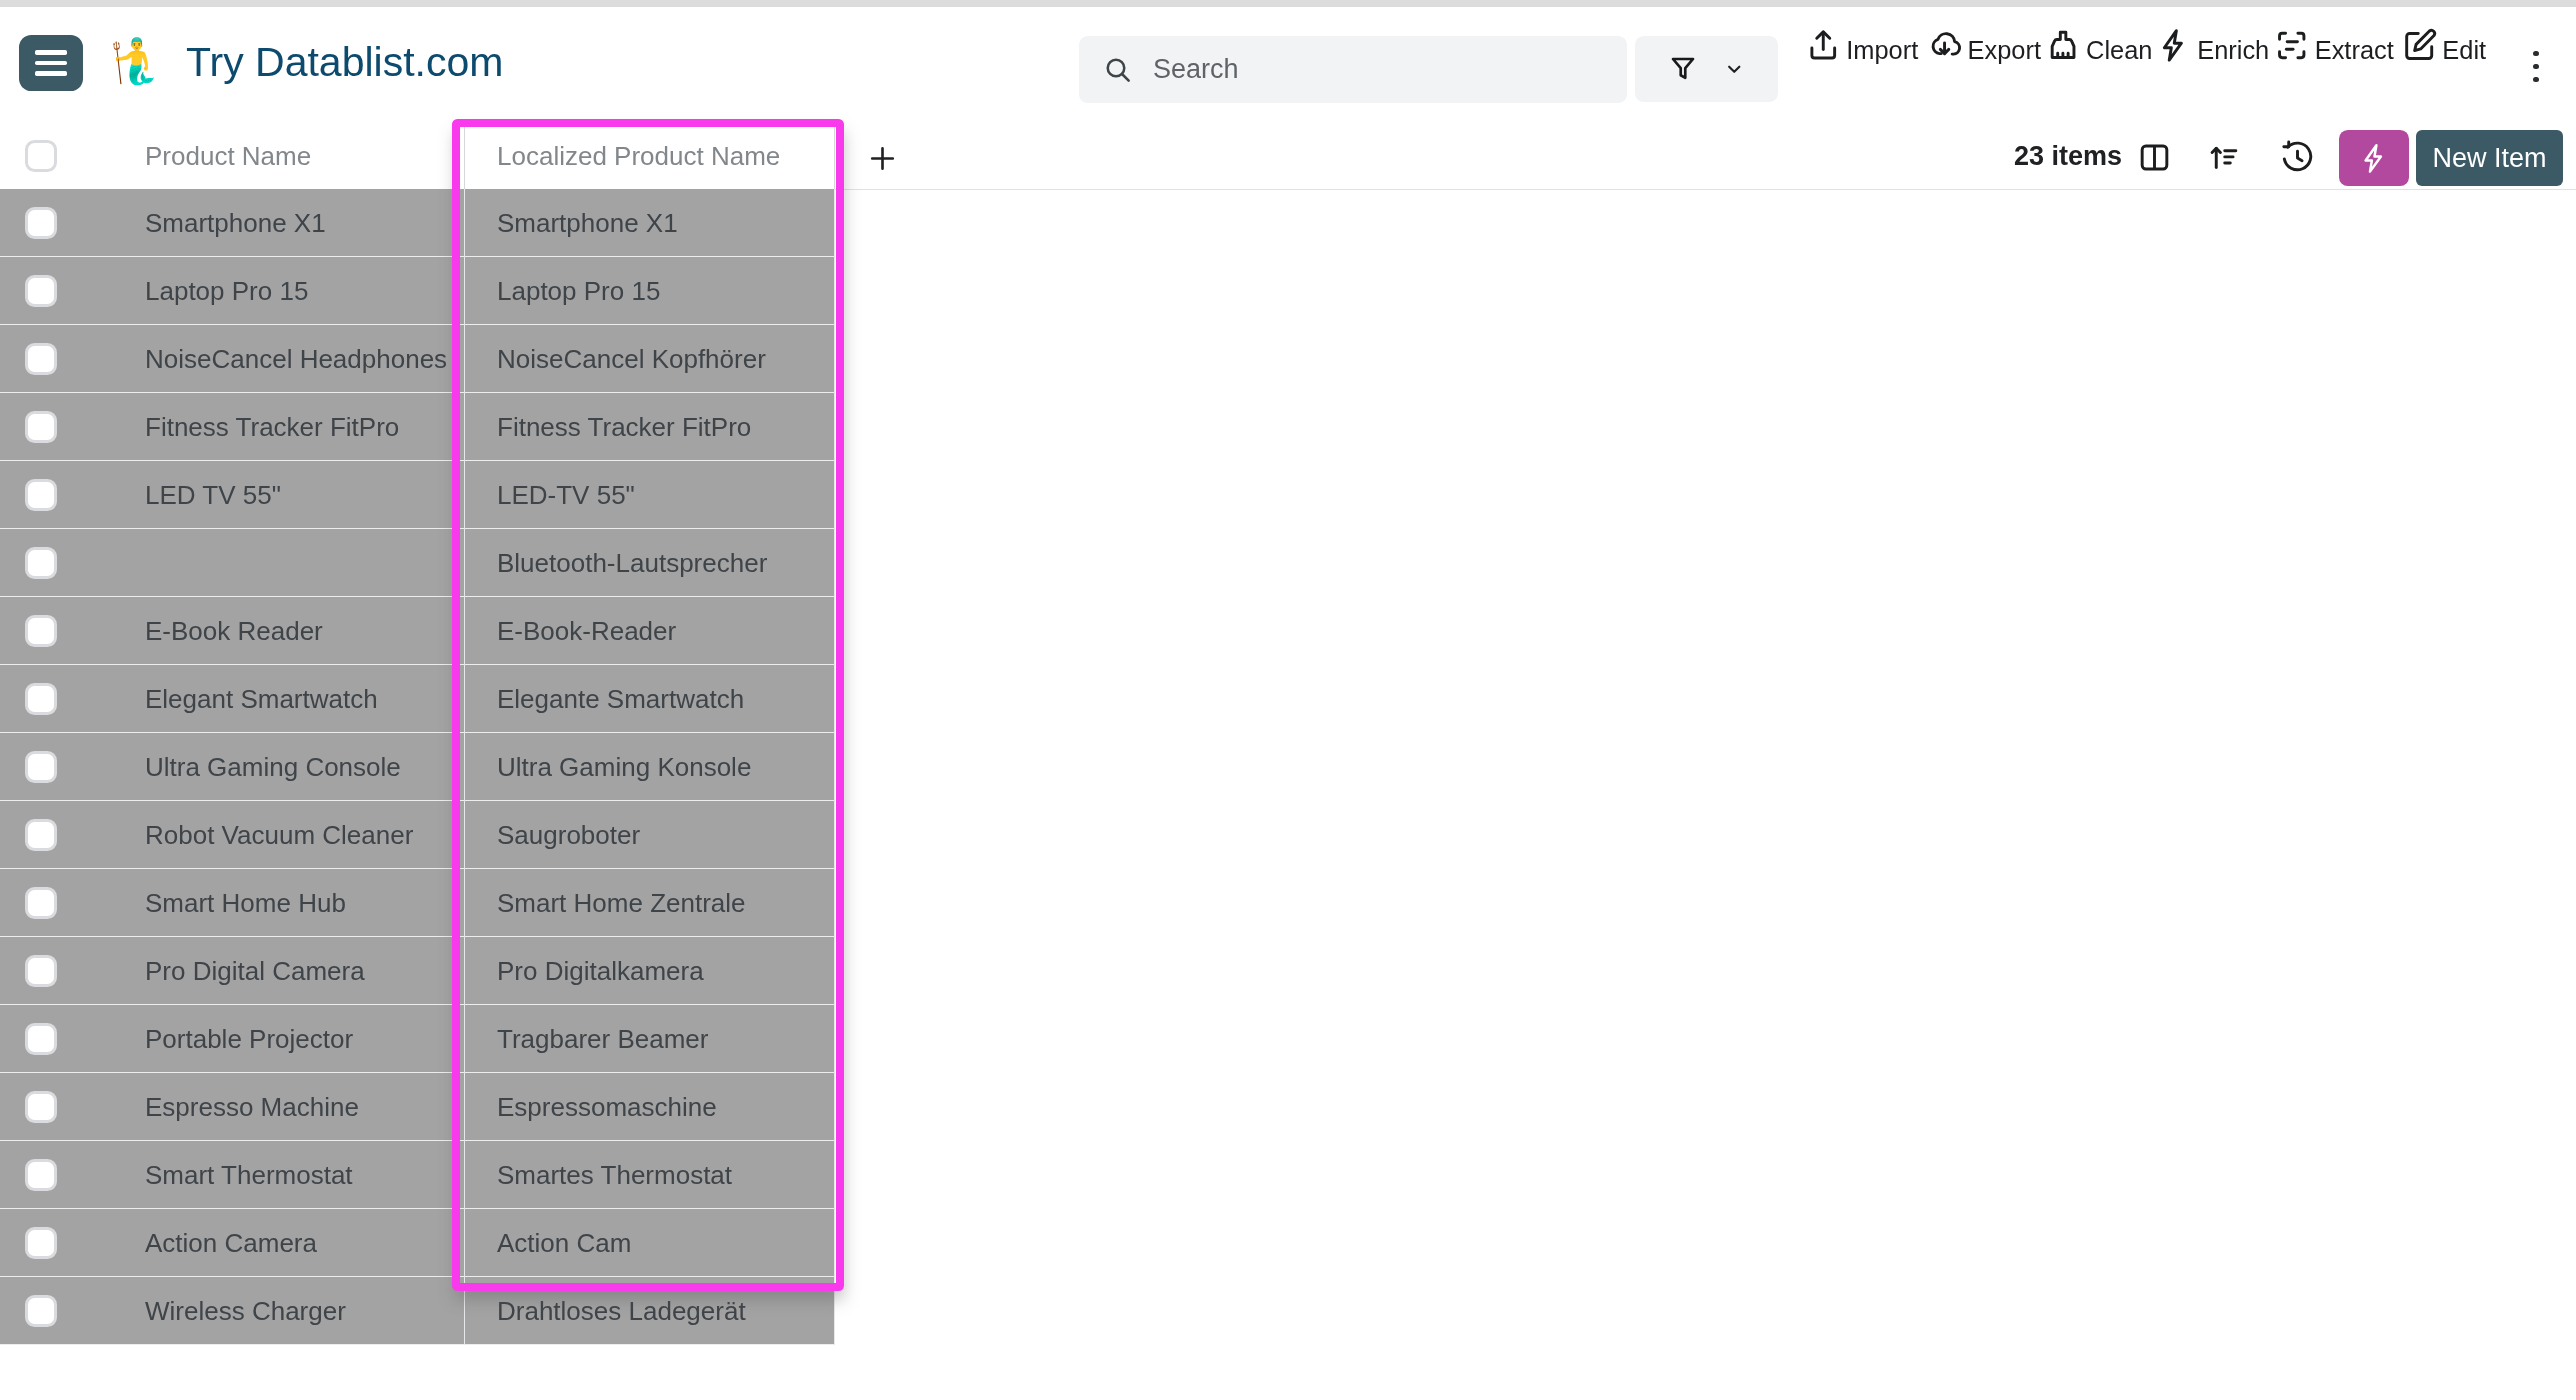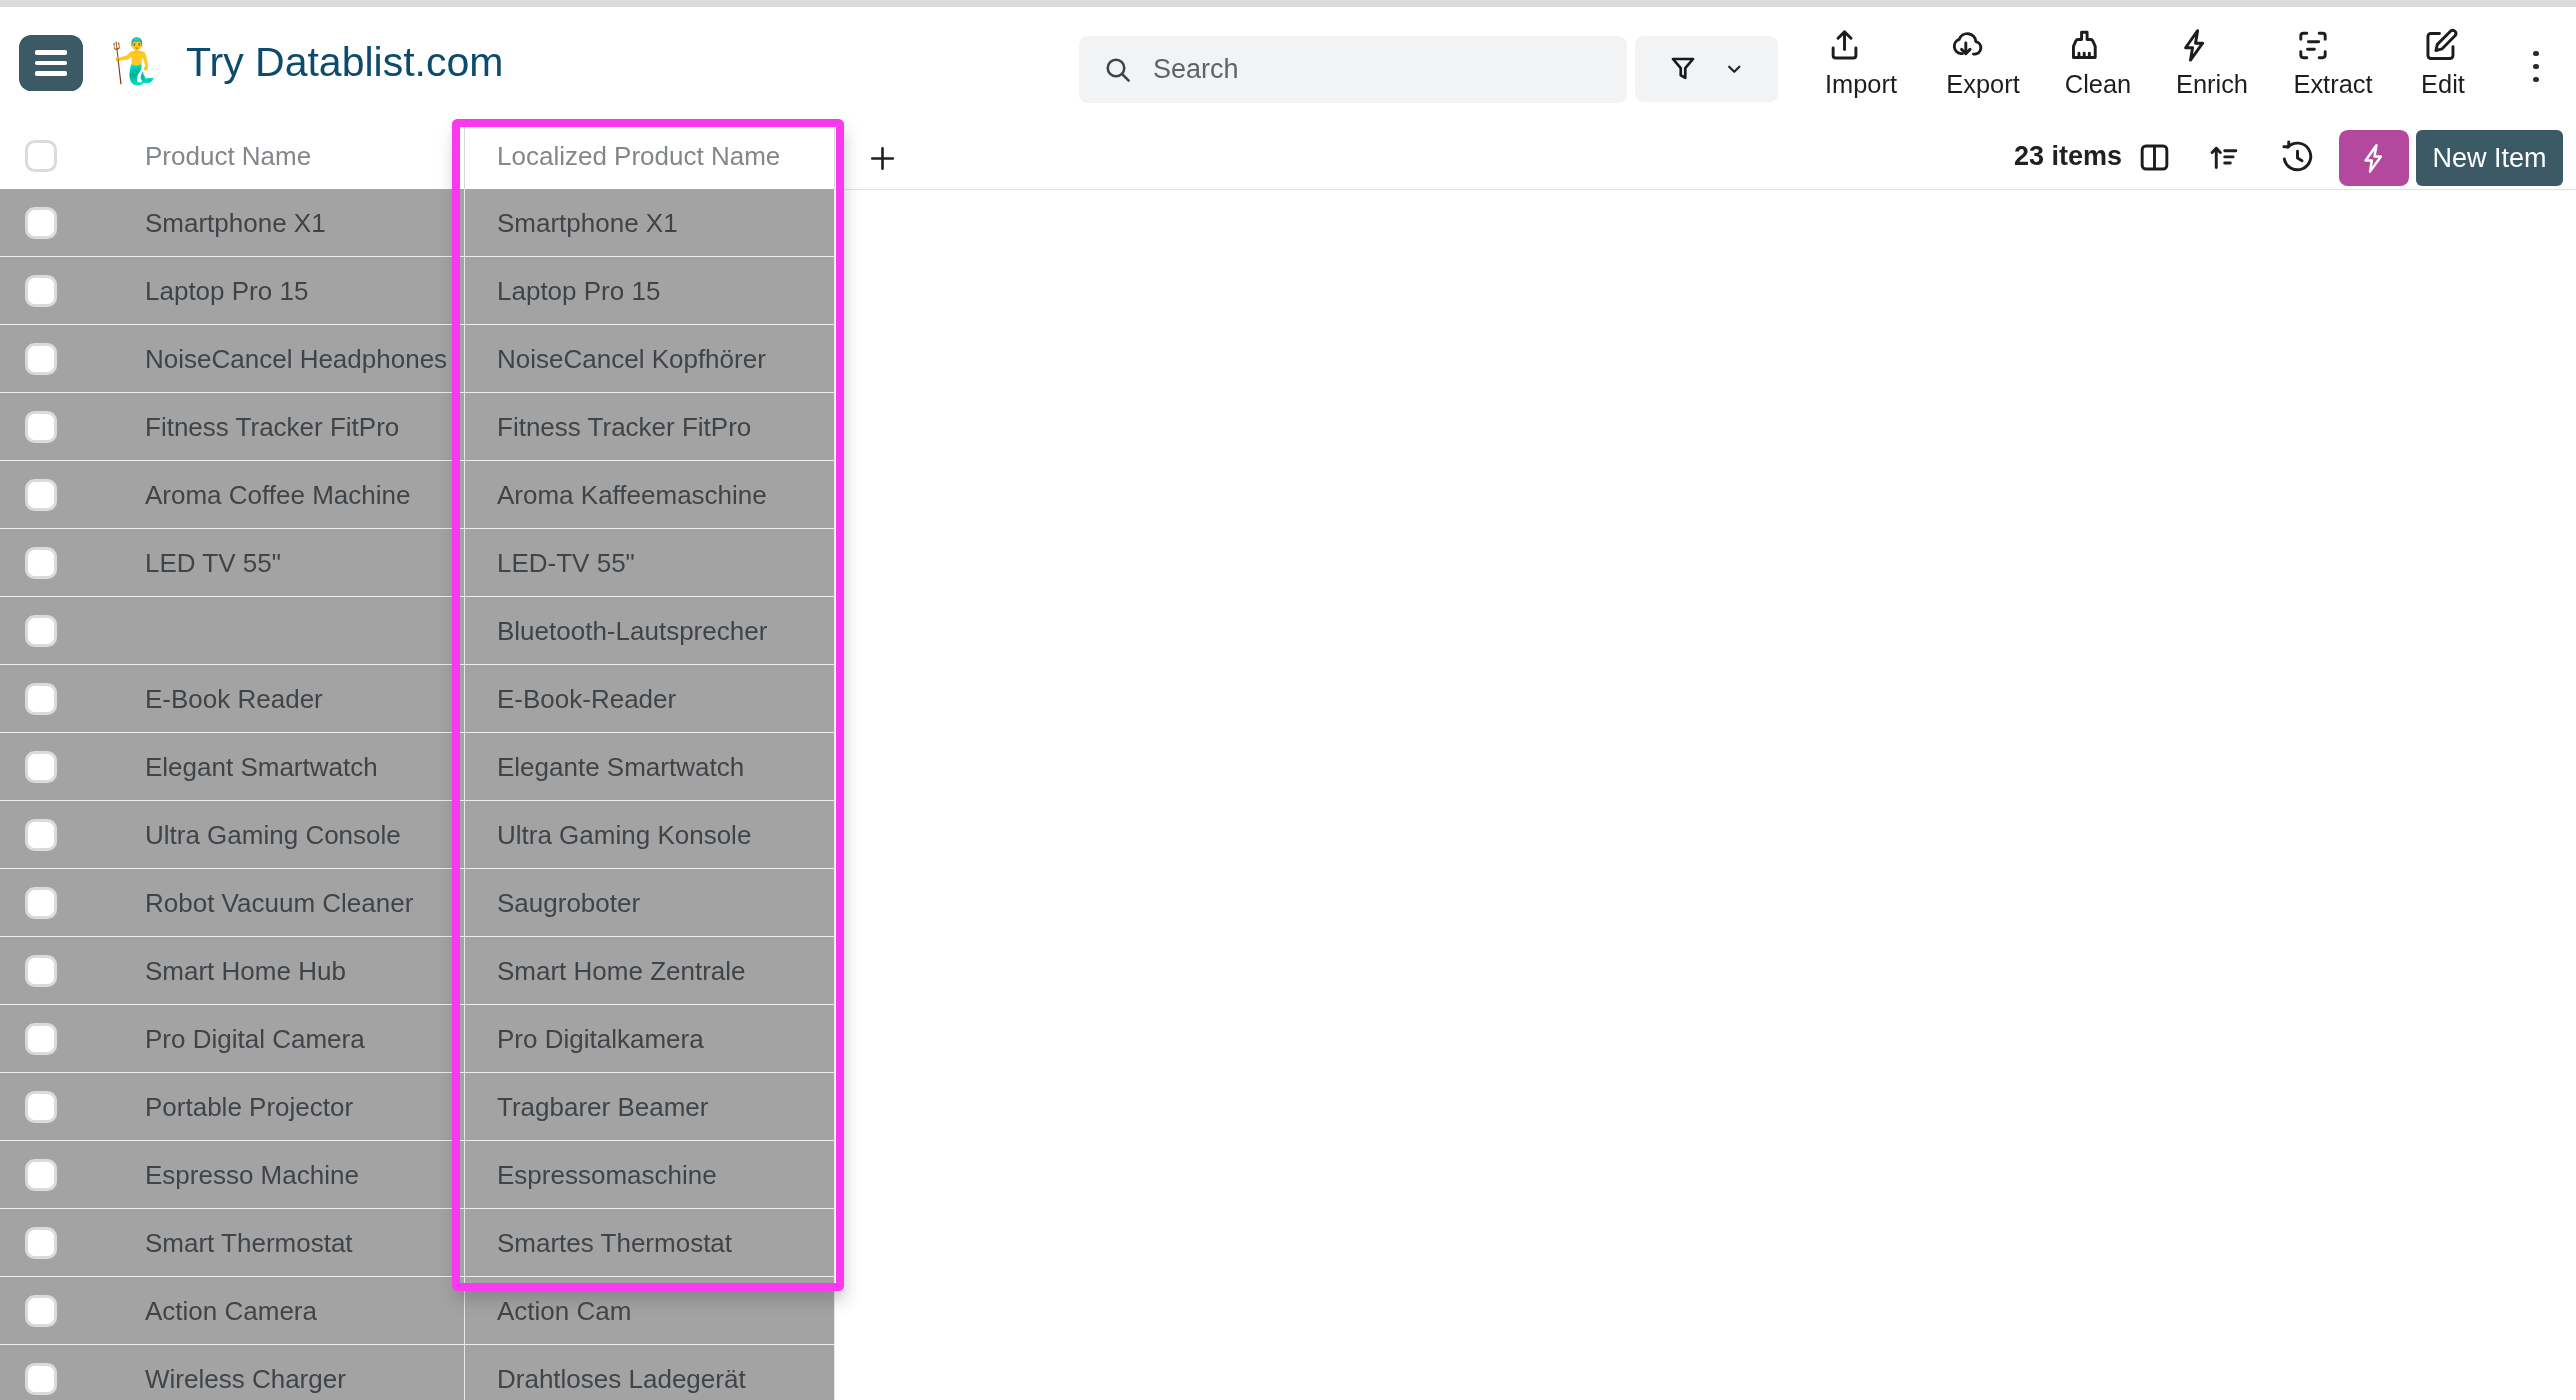--- a/index.html
+++ b/index.html
@@ -24,21 +24,21 @@
   .search svg { flex:0 0 auto; margin-right:19px; }
   .search input { border:none; outline:none; background:transparent; font-size:27px;
                   font-family:"Liberation Sans", sans-serif; color:#3f4449; width:100%; }
   .search input::placeholder { color:#5f6368; opacity:1; }
 
   .filter { position:absolute; left:1635px; top:29px; width:143px; height:66px; border:none;
             background:#f1f3f4; border-radius:8.8px; display:flex; align-items:center;
             justify-content:center; gap:23px; cursor:pointer; }
 
   .tbtn { position:absolute; top:19px; transform:translateX(-50%); background:none; border:none;
-          display:flex; flex-direction:column; align-items:flex-start; gap:3.5px; cursor:pointer;
+          display:flex; flex-direction:row; align-items:flex-end; gap:3.5px; cursor:pointer;
           font-family:"Liberation Sans", sans-serif; }
   .tbtn .lbl { font-size:25.4px; color:#1c1e21; line-height:30px; white-space:nowrap; }
   .kebab { position:absolute; left:2520px; top:35px; width:32px; height:49px; background:none;
            border:none; display:flex; flex-direction:column; align-items:center;
            justify-content:center; gap:8px; cursor:pointer; }
   .kebab i { width:5.3px; height:5.3px; border-radius:50%; background:#2a2d30; }
 
   
   .thead { position:absolute; left:0; top:123px; width:2576px; height:67px; background:#fff;
            border-bottom:0.9px solid #dfe1e2; }
@@ -245,27 +245,20 @@
       </div>
 
       <div class="row">
         <span class="cb"></span>
         <div class="c1">Fitness Tracker FitPro</div>
         <div class="c2">
           <span>Fitness Tracker FitPro</span>
         </div>
       </div>
 
-      <div class="row">
-        <span class="cb"></span>
-        <div class="c1">Aroma Coffee Machine</div>
-        <div class="c2">
-          <span>Aroma Kaffeemaschine</span>
-        </div>
-      </div>
 
       <div class="row">
         <span class="cb"></span>
         <div class="c1">LED TV 55"</div>
         <div class="c2">
           <span>LED-TV 55"</span>
         </div>
       </div>
 
       <div class="row">

